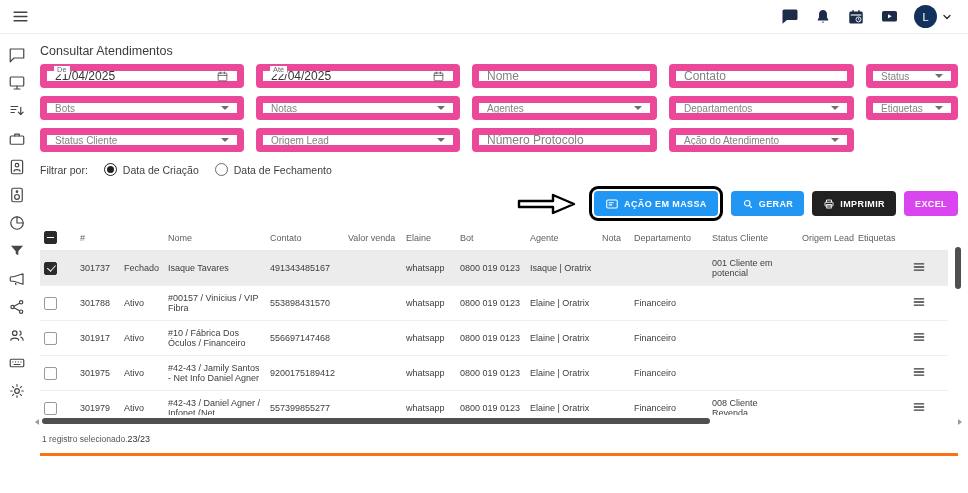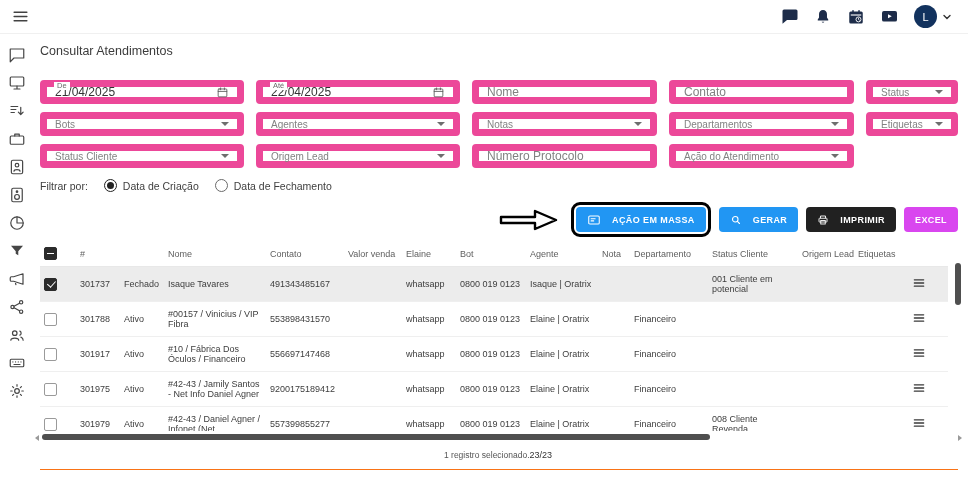--- a/index.html
+++ b/index.html
@@ -7,36 +7,36 @@
 .topbar{height:34px;display:flex;align-items:center;justify-content:space-between;padding:0 16px 0 12px;border-bottom:1px solid #f0f0f0}
 .tb-right{display:flex;align-items:center;gap:15px}
 .iconbtn{display:flex;align-items:center;justify-content:center;cursor:pointer}
 .avatar-group{display:flex;align-items:center;gap:5px;cursor:pointer}
 .avatar{width:23px;height:23px;border-radius:50%;background:#12325e;color:#fff;font-size:11px;display:flex;align-items:center;justify-content:center}
 .layout{display:flex;height:459px}
 .sidebar{width:34px;padding-top:12px;display:flex;flex-direction:column;align-items:center;gap:10px;flex-shrink:0}
 .side-item{width:20px;height:18px;display:flex;align-items:center;justify-content:center;cursor:pointer}
 .si{stroke:#464646;stroke-width:1.6;fill:none;stroke-linecap:round;stroke-linejoin:round}
 .main{flex:1;padding:8px 10px 0 6px;min-width:0}
-.page-title{font-size:12.5px;color:#3c3c3c;font-weight:normal;margin:2px 0 22px}
+.page-title{font-size:12.5px;color:#3c3c3c;font-weight:normal;margin:2px 0 6px}
 .filter-grid{display:grid;grid-template-columns:repeat(5,1fr);gap:8px 12px}
 .field{position:relative;height:24px;border:7px solid #ec4899;border-radius:4px;display:flex;align-items:center;padding:0 8px;background:#fff;cursor:pointer}
 .field .flabel{position:absolute;top:-5px;left:7px;background:#fff;padding:0 3px;font-size:7.5px;color:#6b6b6b;line-height:1}
 .field input{border:none;outline:none;flex:1;min-width:0;font-family:inherit;font-size:12px;color:#333;background:transparent}
 .field input::placeholder{color:#828282;opacity:1}
 .field .ph{flex:1;font-size:10px;color:#828282;white-space:nowrap;overflow:hidden}
 .caret{width:0;height:0;border-left:4px solid transparent;border-right:4px solid transparent;border-top:4.5px solid #6e6e6e;flex-shrink:0;margin-left:6px}
 .cal-ic{flex-shrink:0;margin-left:6px}
 .radio-row{display:flex;align-items:center;gap:16px;margin:11px 0 10px;font-size:10.5px;color:#3f3f3f}
 .radio-opt{display:flex;align-items:center;gap:6px;cursor:pointer}
 .radio{width:13px;height:13px;border:1.5px solid #6a6a6a;border-radius:50%;position:relative;flex-shrink:0}
 .radio.on{border-color:#222}
 .radio.on::after{content:"";position:absolute;inset:2px;border-radius:50%;background:#222}
 .actions-row{display:flex;align-items:center;justify-content:flex-end;gap:8px;margin:0 0 4px}
-.btn{height:25px;border:none;border-radius:4px;display:inline-flex;align-items:center;gap:11px;padding:0 11px;color:#fff;font-family:inherit;font-size:9px;font-weight:bold;letter-spacing:.4px;cursor:pointer;white-space:nowrap}
+.btn{height:25px;border:none;border-radius:4px;display:inline-flex;align-items:center;gap:5px;padding:0 11px;color:#fff;font-family:inherit;font-size:9px;font-weight:bold;letter-spacing:.4px;cursor:pointer;white-space:nowrap}
 .btn-blue{background:#2196f3}.btn-black{background:#212121}.btn-orange{background:#d946ef}
 .highlight-ring{border:3px solid #000;border-radius:9px;padding:2px;display:inline-flex;background:#fff}
 .annot-arrow{margin-right:4px}
 .table-zone{position:relative}
 .table-clip{height:190px;overflow:hidden}
 table{border-collapse:collapse;table-layout:fixed;width:908px}
 th{font-size:9px;color:#606060;font-weight:normal;text-align:left;padding:6px 4px;border-bottom:1px solid #e8e8e8;white-space:nowrap;overflow:hidden}
 td{font-size:9px;color:#3d3d3d;padding:7px 4px;border-bottom:1px solid #efefef;vertical-align:middle;word-wrap:break-word}
 tr.selected td{background:#ececec}
 .cb{width:13px;height:13px;border:1.5px solid #9a9a9a;border-radius:2px;display:inline-block;position:relative;cursor:pointer;vertical-align:middle}
@@ -44,21 +44,21 @@
 .cb.checked::after{content:"";position:absolute;left:3.5px;top:.5px;width:3.5px;height:7px;border:solid #fff;border-width:0 1.8px 1.8px 0;transform:rotate(42deg)}
 .cb.indet{background:#2b2b2b;border-color:#2b2b2b}
 .cb.indet::after{content:"";position:absolute;left:2px;top:4.7px;width:6.5px;height:1.8px;background:#fff}
 .rowmenu{cursor:pointer;display:inline-flex}
 .hscroll{position:relative;height:10px;margin-top:1px}
 .hscroll .thumb{position:absolute;left:2px;top:1.5px;width:668px;height:6.5px;border-radius:3.5px;background:#4f4f4f;cursor:pointer}
 .htri{position:absolute;top:2.5px;width:0;height:0;border-top:3px solid transparent;border-bottom:3px solid transparent}
 .htri.l{left:-5px;border-right:4px solid #9a9a9a}
 .htri.r{right:-4px;border-left:4px solid #9a9a9a}
 .vscroll{position:absolute;right:-3px;top:22px;width:6.5px;height:42px;border-radius:3.5px;background:#4f4f4f;cursor:pointer}
-.foot{display:flex;justify-content:center;align-items:center;padding:8px 2px 9px;border-bottom:1px solid #f97316;font-size:8.5px;color:#555}
+.foot{display:flex;justify-content:flex-start;align-items:center;padding:8px 2px 9px;border-bottom:3px solid #f97316;font-size:8.5px;color:#555}
 .foot .pag{font-size:9px;color:#333;margin-right:2px}
 </style>
 </head>
 <body>
 
 <header class="topbar">
   <span class="iconbtn">
     <svg width="17" height="17" viewBox="0 0 24 24">
         <path d="M3 6h18M3 12h18M3 18h18" stroke="#424242" stroke-width="2" stroke-linecap="round" fill="none"></path>
       </svg>
@@ -232,25 +232,25 @@
       <div class="field">
           <span class="ph">Status</span>
           <span class="caret"></span>
         </div>
 
       <div class="field">
           <span class="ph">Bots</span>
           <span class="caret"></span>
         </div>
       <div class="field">
+          <span class="ph">Notas</span>
+          <span class="caret"></span>
+        </div>
+      <div class="field">
           <span class="ph">Agentes</span>
-          <span class="caret"></span>
-        </div>
-      <div class="field">
-          <span class="ph">Notas</span>
           <span class="caret"></span>
         </div>
       <div class="field">
           <span class="ph">Departamentos</span>
           <span class="caret"></span>
         </div>
 
       <div class="field">
           <span class="ph">Etiquetas</span>
           <span class="caret"></span>

